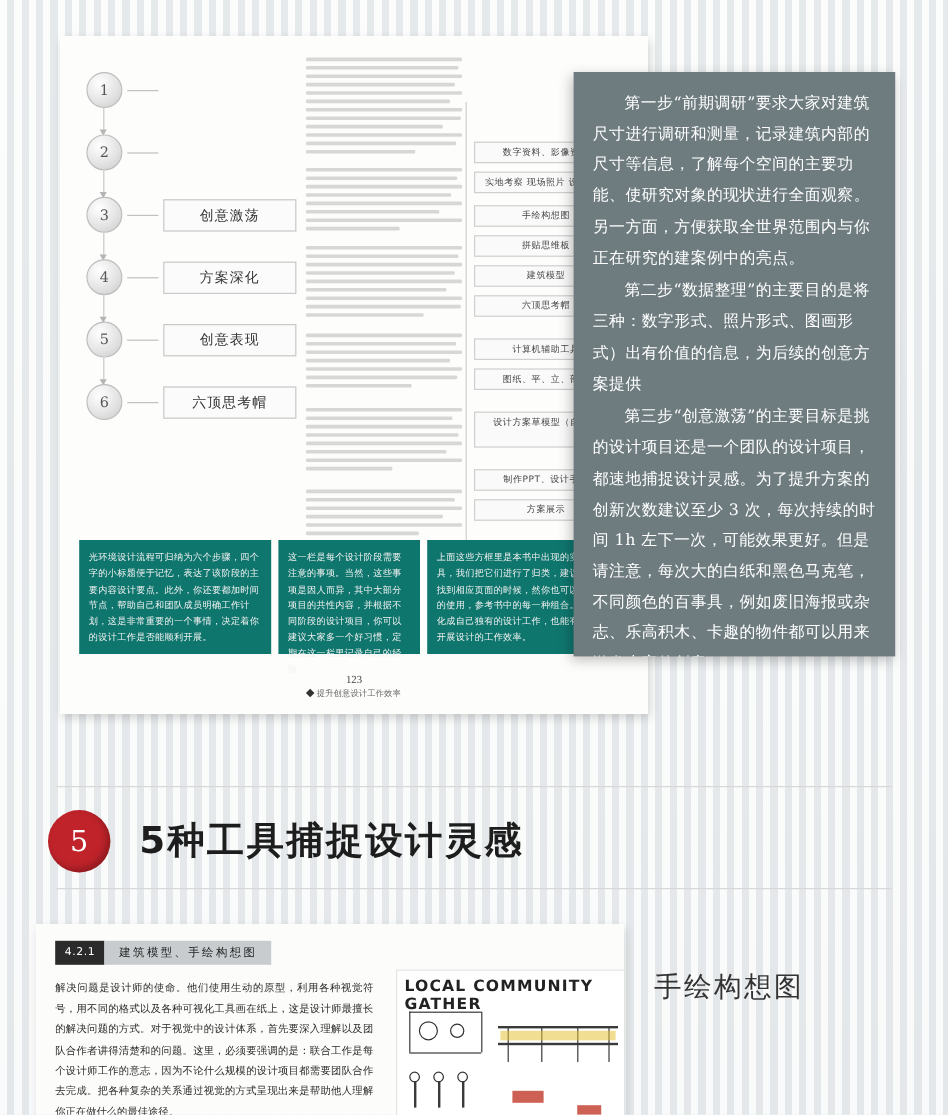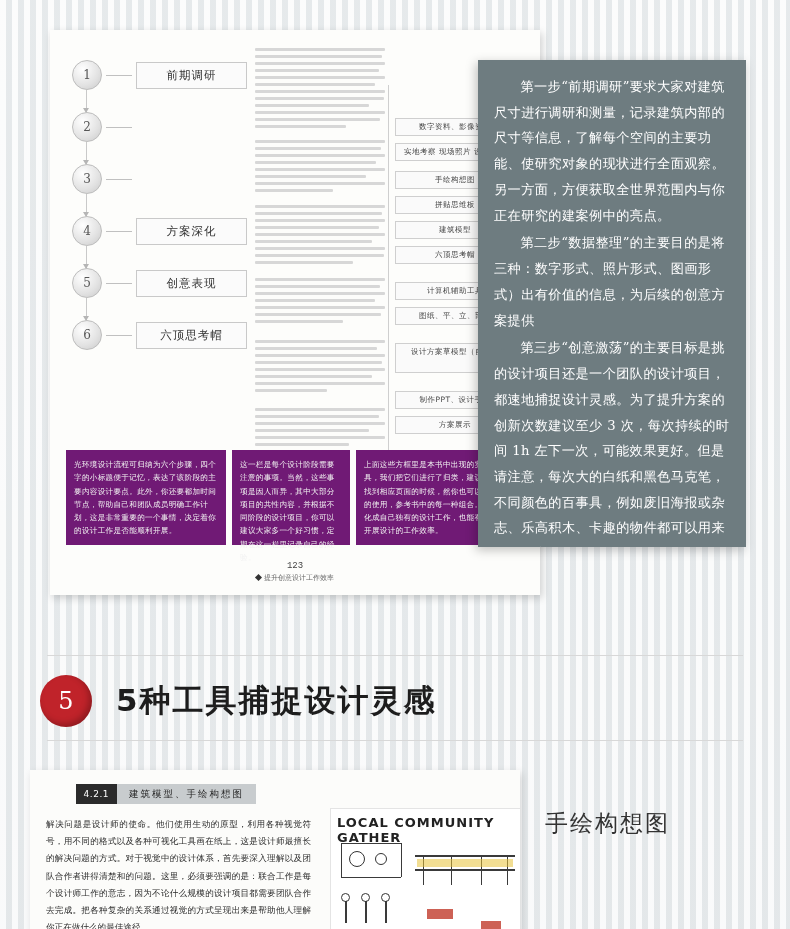--- a/index.html
+++ b/index.html
@@ -68,27 +68,27 @@
 
   .boxgrid { position:absolute; }
   .minibox {
     border:1px solid #cfcfcf; background:#fafafa;
     font-size:7.5px; color:#444; text-align:center;
     padding:3px 2px; margin-bottom:7px; letter-spacing:.5px;
   }
   .tree-line { position:absolute; background:#cfcfcf; }
 
   .darkbox {
-    position:absolute; background:#701a75; color:#f2f2f2;
+    position:absolute; background:#0f766e; color:#f2f2f2;
     font-size:7.6px; line-height:1.75; padding:8px 8px; letter-spacing:.3px;
   }
   .page-footer {
     position:absolute; left:0; right:0; bottom:12px; text-align:center;
   }
-  .page-num { font-size:9px; color:#444; font-family:Liberation Mono, monospace;}
+  .page-num { font-size:9px; color:#444; font-family:Liberation Serif, serif;}
   .page-foot-label { font-size:7px; color:#666; margin-top:2px; }
   .page-foot-label .sq { display:inline-block; width:5px; height:5px; background:#333; margin-right:3px; transform:rotate(45deg);}
 
   
   .callout {
     position:absolute;
     left:478px; top:60px;
     width:268px; height:487px;
     background:#6e7c80;
     color:#ffffff;
@@ -121,21 +121,21 @@
     letter-spacing:2px; font-family:"DejaVu Sans","Liberation Sans",sans-serif;
   }
 
   
   .book-page2 {
     position:absolute; left:30px; top:770px; width:490px; height:200px;
     background:#fcfcfa; box-shadow:2px 3px 8px rgba(0,0,0,0.15);
     padding:14px 16px;
     overflow:hidden;
   }
-  .sec-tag { display:flex; align-items:stretch; height:20px; width:210px;justify-content:flex-end; }
+  .sec-tag { display:flex; align-items:stretch; height:20px; width:210px; }
   .sec-tag .num { background:#2b2b2b; color:#fff; font-size:9px; padding:0 8px; display:flex; align-items:center; letter-spacing:.5px;}
   .sec-tag .ttl { background:#c8ccce; color:#222; font-size:9.5px; padding:0 12px; display:flex; align-items:center; letter-spacing:2px;}
   .body-text {
     margin-top:12px; width:265px; font-size:8.6px; line-height:2.0;
     color:#2b2b2b; text-align:justify; font-family:"DejaVu Serif","Liberation Serif",serif;
   }
   .sketch {
     position:absolute; left:300px; top:38px; width:205px; height:160px;
     background:#fff; border:1px solid #e4e4e4; overflow:hidden;
   }
@@ -159,33 +159,33 @@
 
 <div class="page-bg"></div>
 
 <div class="book-page">
 
   <div class="flow-col">
 
     <div class="flow-step">
       <div class="flow-num">1</div>
       <div class="flow-line"></div>
-      <div class="flow-label">前期调研</div>
       <div class="flow-arrow"></div>
     </div>
 
     <div class="flow-step">
       <div class="flow-num">2</div>
       <div class="flow-line"></div>
       <div class="flow-arrow"></div>
     </div>
 
     <div class="flow-step">
       <div class="flow-num">3</div>
       <div class="flow-line"></div>
+      <div class="flow-label">创意激荡</div>
       <div class="flow-arrow"></div>
     </div>
 
     <div class="flow-step">
       <div class="flow-num">4</div>
       <div class="flow-line"></div>
       <div class="flow-label">方案深化</div>
       <div class="flow-arrow"></div>
     </div>
 

